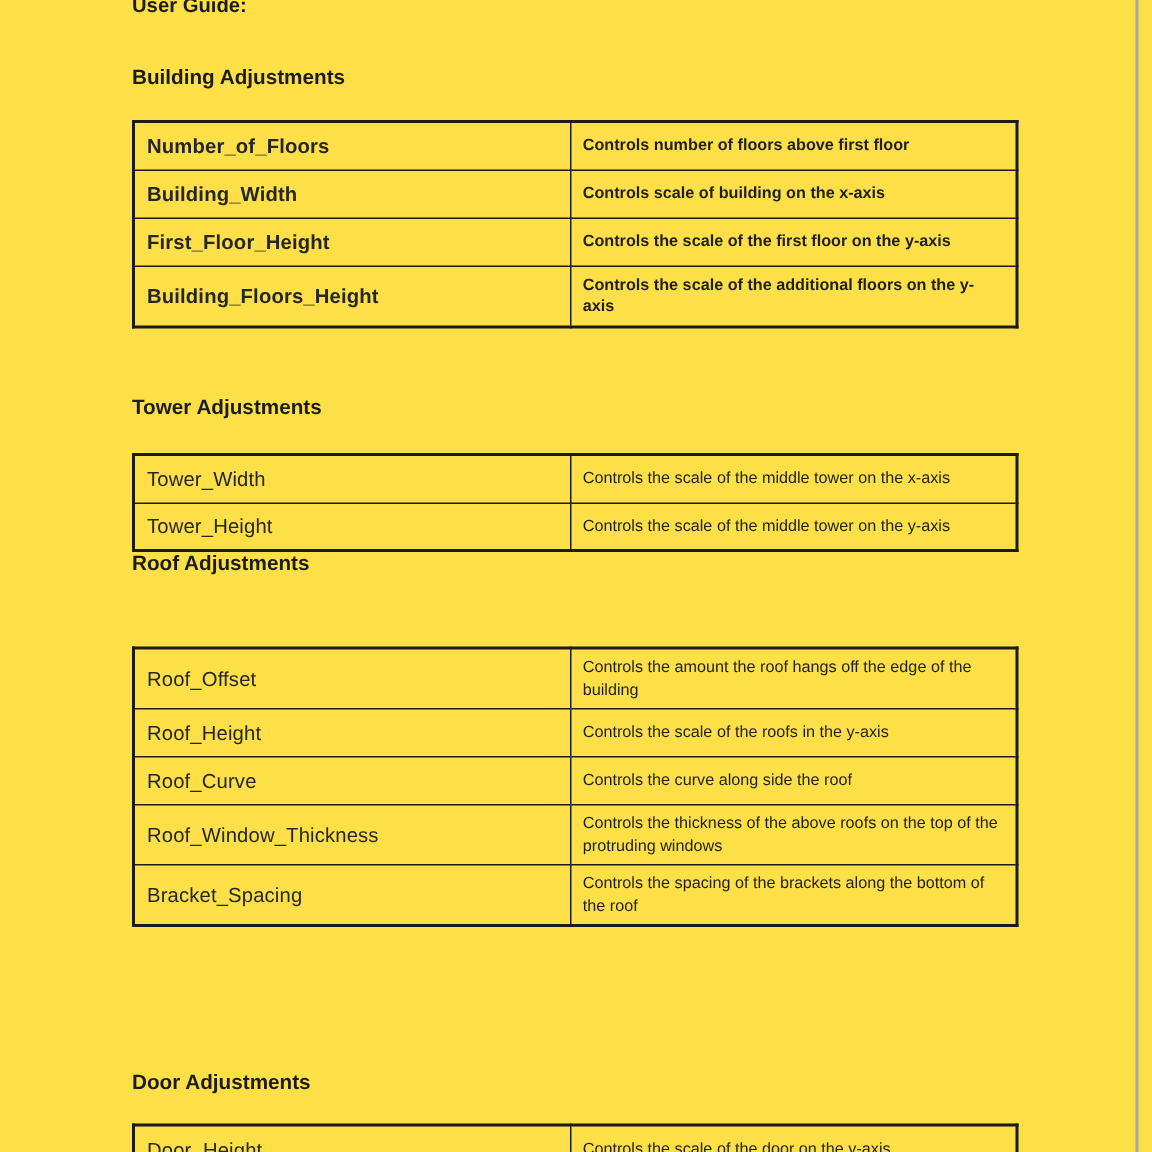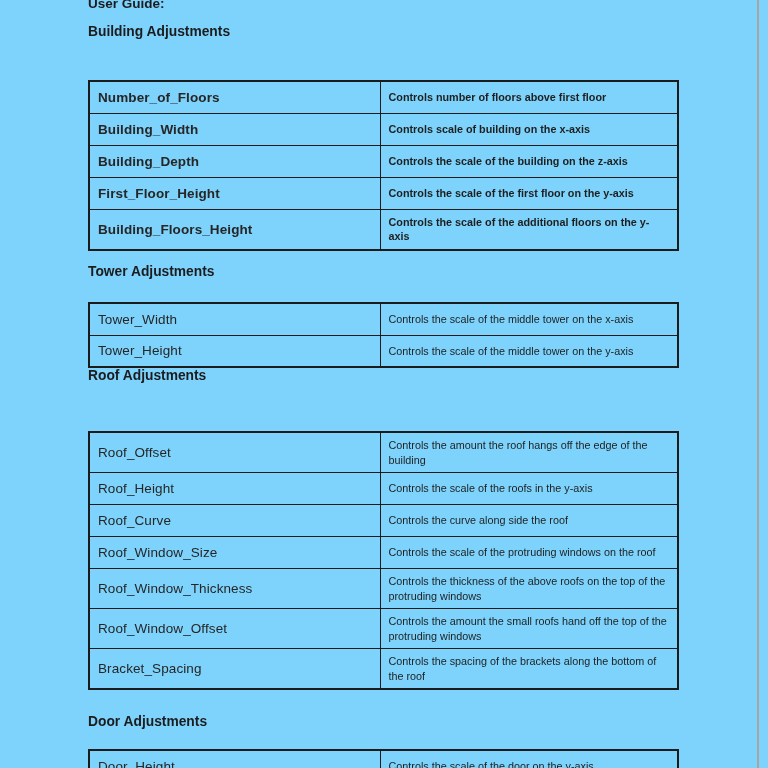--- a/index.html
+++ b/index.html
@@ -5,38 +5,38 @@
   html, body {
     margin: 0; padding: 0;
     width: 768px; height: 768px;
     background: #ffffff;
     overflow: hidden;
     font-family: "Liberation Sans", sans-serif;
   }
   .canvas {
     position: relative;
     width: 768px; height: 768px;
-    background: #7dd3fc;
+    background: #fde047;
   }
   .doc {
     position: absolute;
     left: 88px; top: 0;
     width: 589px; height: 768px;
   }
   .doc-title {
     position: absolute; left: 0; top: -4px;
     font-size: 13.5px; font-weight: bold; color: #1c1c1e;
     white-space: nowrap;
   }
   .section-heading {
     position: absolute; left: 0;
     font-size: 13.8px; font-weight: bold; color: #1c1c1e;
     white-space: nowrap;
   }
-  .h0 { top: 24px; }
+  .h0 { top: 44px; }
   .h1 { top: 264px; }
   .h2 { top: 368px; }
   .h3 { top: 714px; }
   table.param-table {
     position: absolute; left: 0;
     width: 589px;
     border-collapse: collapse;
     table-layout: fixed;
     border: 2px solid #1b1b1b;
   }
@@ -86,24 +86,20 @@
       <tbody>
           <tr>
             <td class="param-name">Number_of_Floors</td>
             <td class="param-desc">Controls number of floors above first floor</td>
           </tr>
           <tr>
             <td class="param-name">Building_Width</td>
             <td class="param-desc">Controls scale of building on the x-axis</td>
           </tr>
           <tr>
-            <td class="param-name">Building_Depth</td>
-            <td class="param-desc">Controls the scale of the building on the z-axis</td>
-          </tr>
-          <tr>
             <td class="param-name">First_Floor_Height</td>
             <td class="param-desc">Controls the scale of the first floor on the y-axis</td>
           </tr>
           <tr>
             <td class="param-name">Building_Floors_Height</td>
             <td class="param-desc">Controls the scale of the additional floors on the y-axis</td>
           </tr>
         </tbody>
     </table>
 
@@ -138,30 +134,22 @@
           </tr>
           <tr>
             <td class="param-name">Roof_Height</td>
             <td class="param-desc">Controls the scale of the roofs in the y-axis</td>
           </tr>
           <tr>
             <td class="param-name">Roof_Curve</td>
             <td class="param-desc">Controls the curve along side the roof</td>
           </tr>
           <tr>
-            <td class="param-name">Roof_Window_Size</td>
-            <td class="param-desc">Controls the scale of the protruding windows on the roof</td>
-          </tr>
-          <tr>
             <td class="param-name">Roof_Window_Thickness</td>
             <td class="param-desc">Controls the thickness of the above roofs on the top of the protruding windows</td>
-          </tr>
-          <tr>
-            <td class="param-name">Roof_Window_Offset</td>
-            <td class="param-desc">Controls the amount the small roofs hand off the top of the protruding windows</td>
           </tr>
           <tr>
             <td class="param-name">Bracket_Spacing</td>
             <td class="param-desc">Controls the spacing of the brackets along the bottom of the roof</td>
           </tr>
         </tbody>
     </table>
 
     <div class="section-heading h3">Door Adjustments</div>
     <table class="param-table t3">

